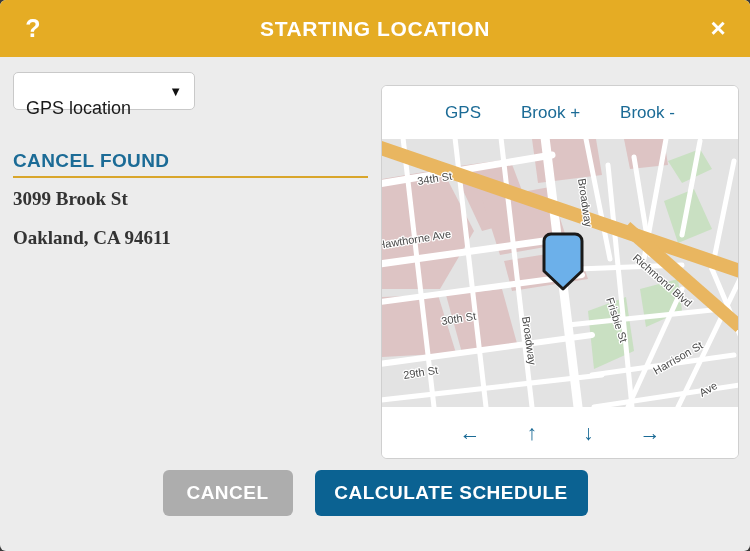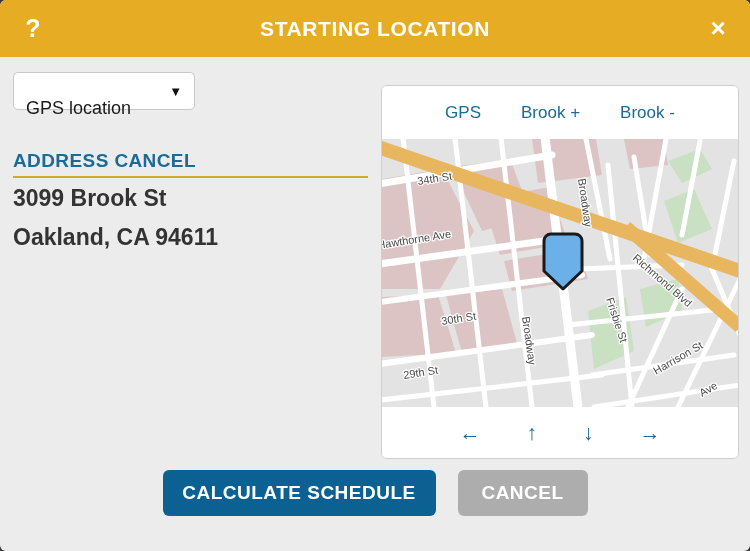--- a/index.html
+++ b/index.html
@@ -106,24 +106,25 @@
   .addr-heading {
     color: #1b6b96;
     font-size: 19px;
     font-weight: bold;
     letter-spacing: 0.4px;
     padding-bottom: 4px;
     border-bottom: 2px solid #d9a62b;
   }
   .addr-line {
     color: #333333;
-    font-size: 23px;
+    font-size: 19px;
     font-weight: bold;
     line-height: 25px;
     margin-top: 8px;
+    font-family: Liberation Serif, serif;
   }
   .addr-line.second { margin-top: 14px; }
 
   
   .map-card {
     position: absolute;
     left: 381px;
     top: 69px;
     width: 358px;
     height: 374px;
@@ -224,21 +225,21 @@
   </div>
 
   <div class="left-col">
 
     <div class="gps-select">
       <span class="sel-label">GPS location</span>
       <span class="sel-arrow">▼</span>
     </div>
 
     <div class="addr-block">
-      <div class="addr-heading">ADDRESS CANCEL</div>
+      <div class="addr-heading">CANCEL FOUND</div>
       <div class="addr-line">3099 Brook St</div>
       <div class="addr-line second">Oakland, CA 94611</div>
     </div>
 
   </div>
 
   <div class="map-card">
 
     <div class="map-toolbar">
       <span class="map-link">GPS</span>
@@ -320,17 +321,17 @@
     <div class="map-nav">
       <span class="nav-arrow">←</span>
       <span class="nav-arrow">↑</span>
       <span class="nav-arrow">↓</span>
       <span class="nav-arrow">→</span>
     </div>
 
   </div>
 
   <div class="footer">
+    <button class="btn btn-secondary">CANCEL</button>
     <button class="btn btn-primary">CALCULATE SCHEDULE</button>
-    <button class="btn btn-secondary">CANCEL</button>
   </div>
 
 </div>
 
 </body></html>

